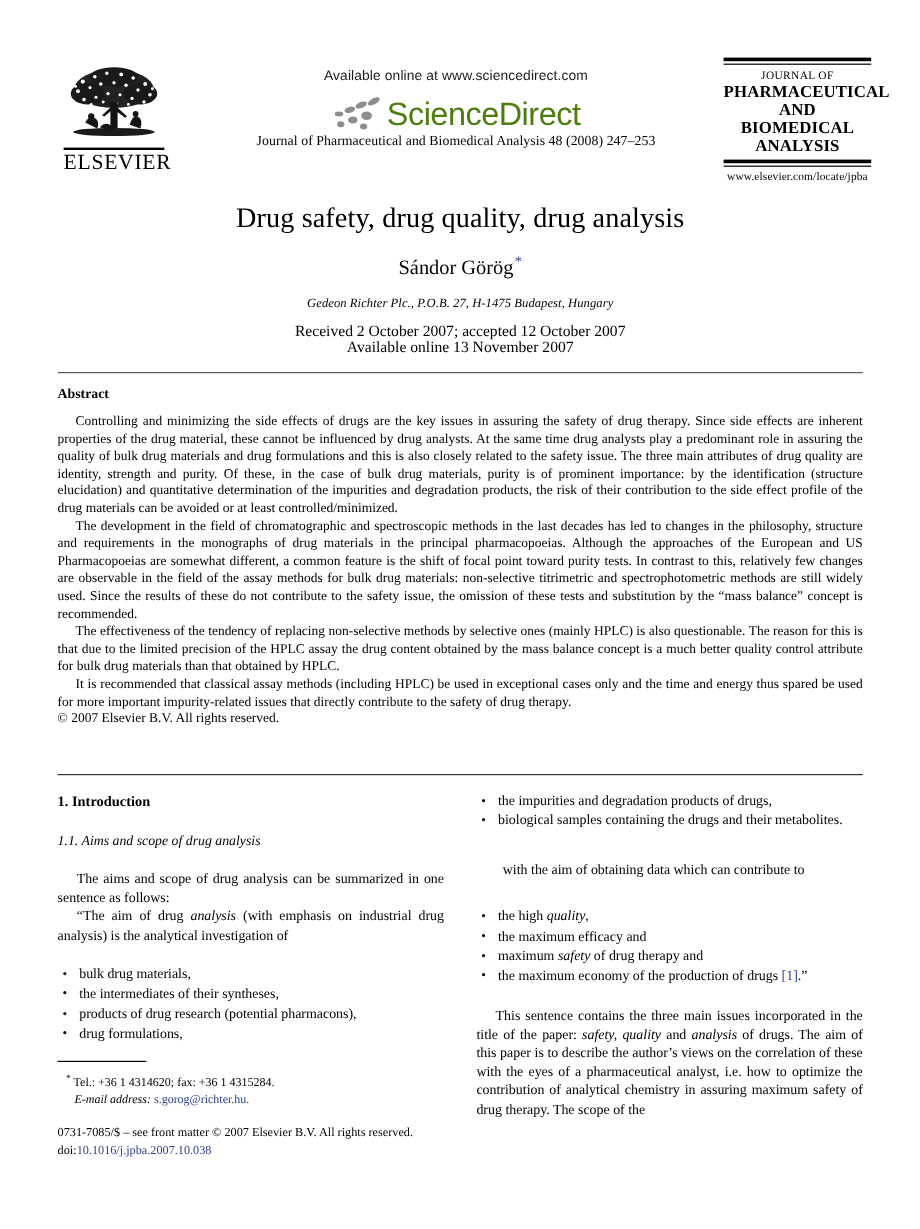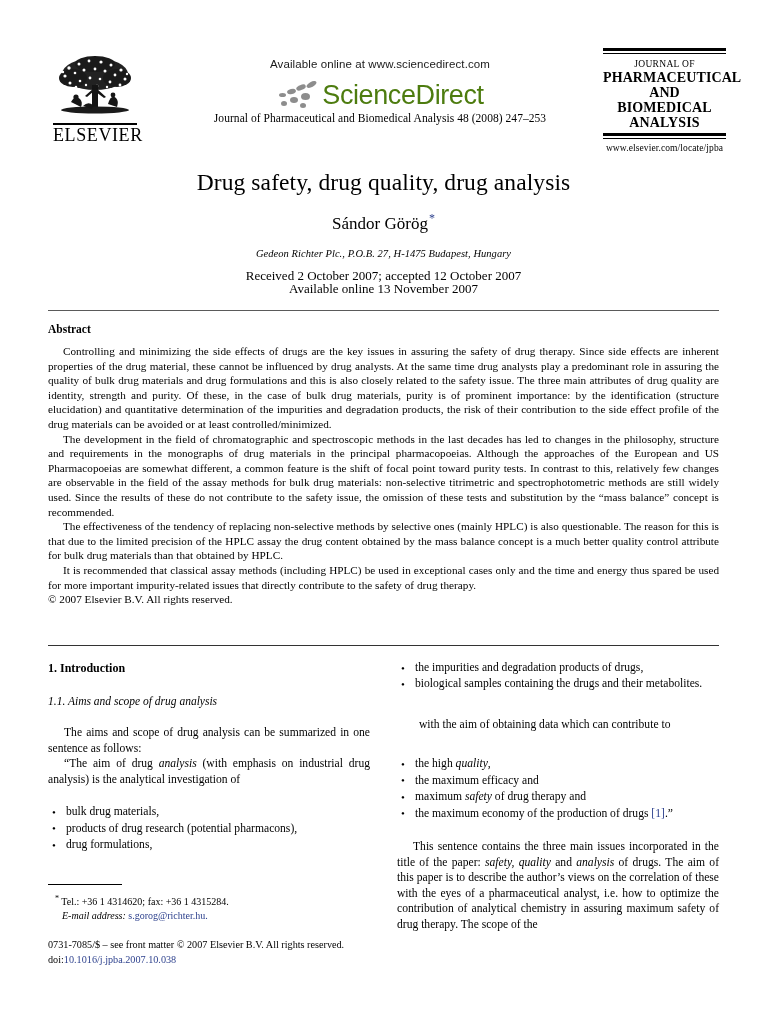--- a/index.html
+++ b/index.html
@@ -425,20 +425,21 @@
   <div class="rule-keywords-bottom"></div>
 
   <div class="col col-left">
     <div class="sec-h1">1.  Introduction</div>
     <div class="sec-h2">1.1.  Aims and scope of drug analysis</div>
     <p class="body-p">The aims and scope of drug analysis can be summarized in one sentence as follows:</p>
     <p class="body-p"><span>“The aim of drug </span><em>analysis</em><span> (with emphasis on industrial drug analysis) is the analytical investigation of</span></p>
     <div class="gap-md"></div>
     <ul class="blist">
       <li>bulk drug materials,</li>
+      <li>the intermediates of their syntheses,</li>
       <li>products of drug research (potential pharmacons),</li>
       <li>drug formulations,</li>
     </ul>
   </div>
 
   <div class="col col-right">
     <ul class="blist">
       <li>the impurities and degradation products of drugs,</li>
       <li>biological samples containing the drugs and their metabolites.</li>
     </ul>

